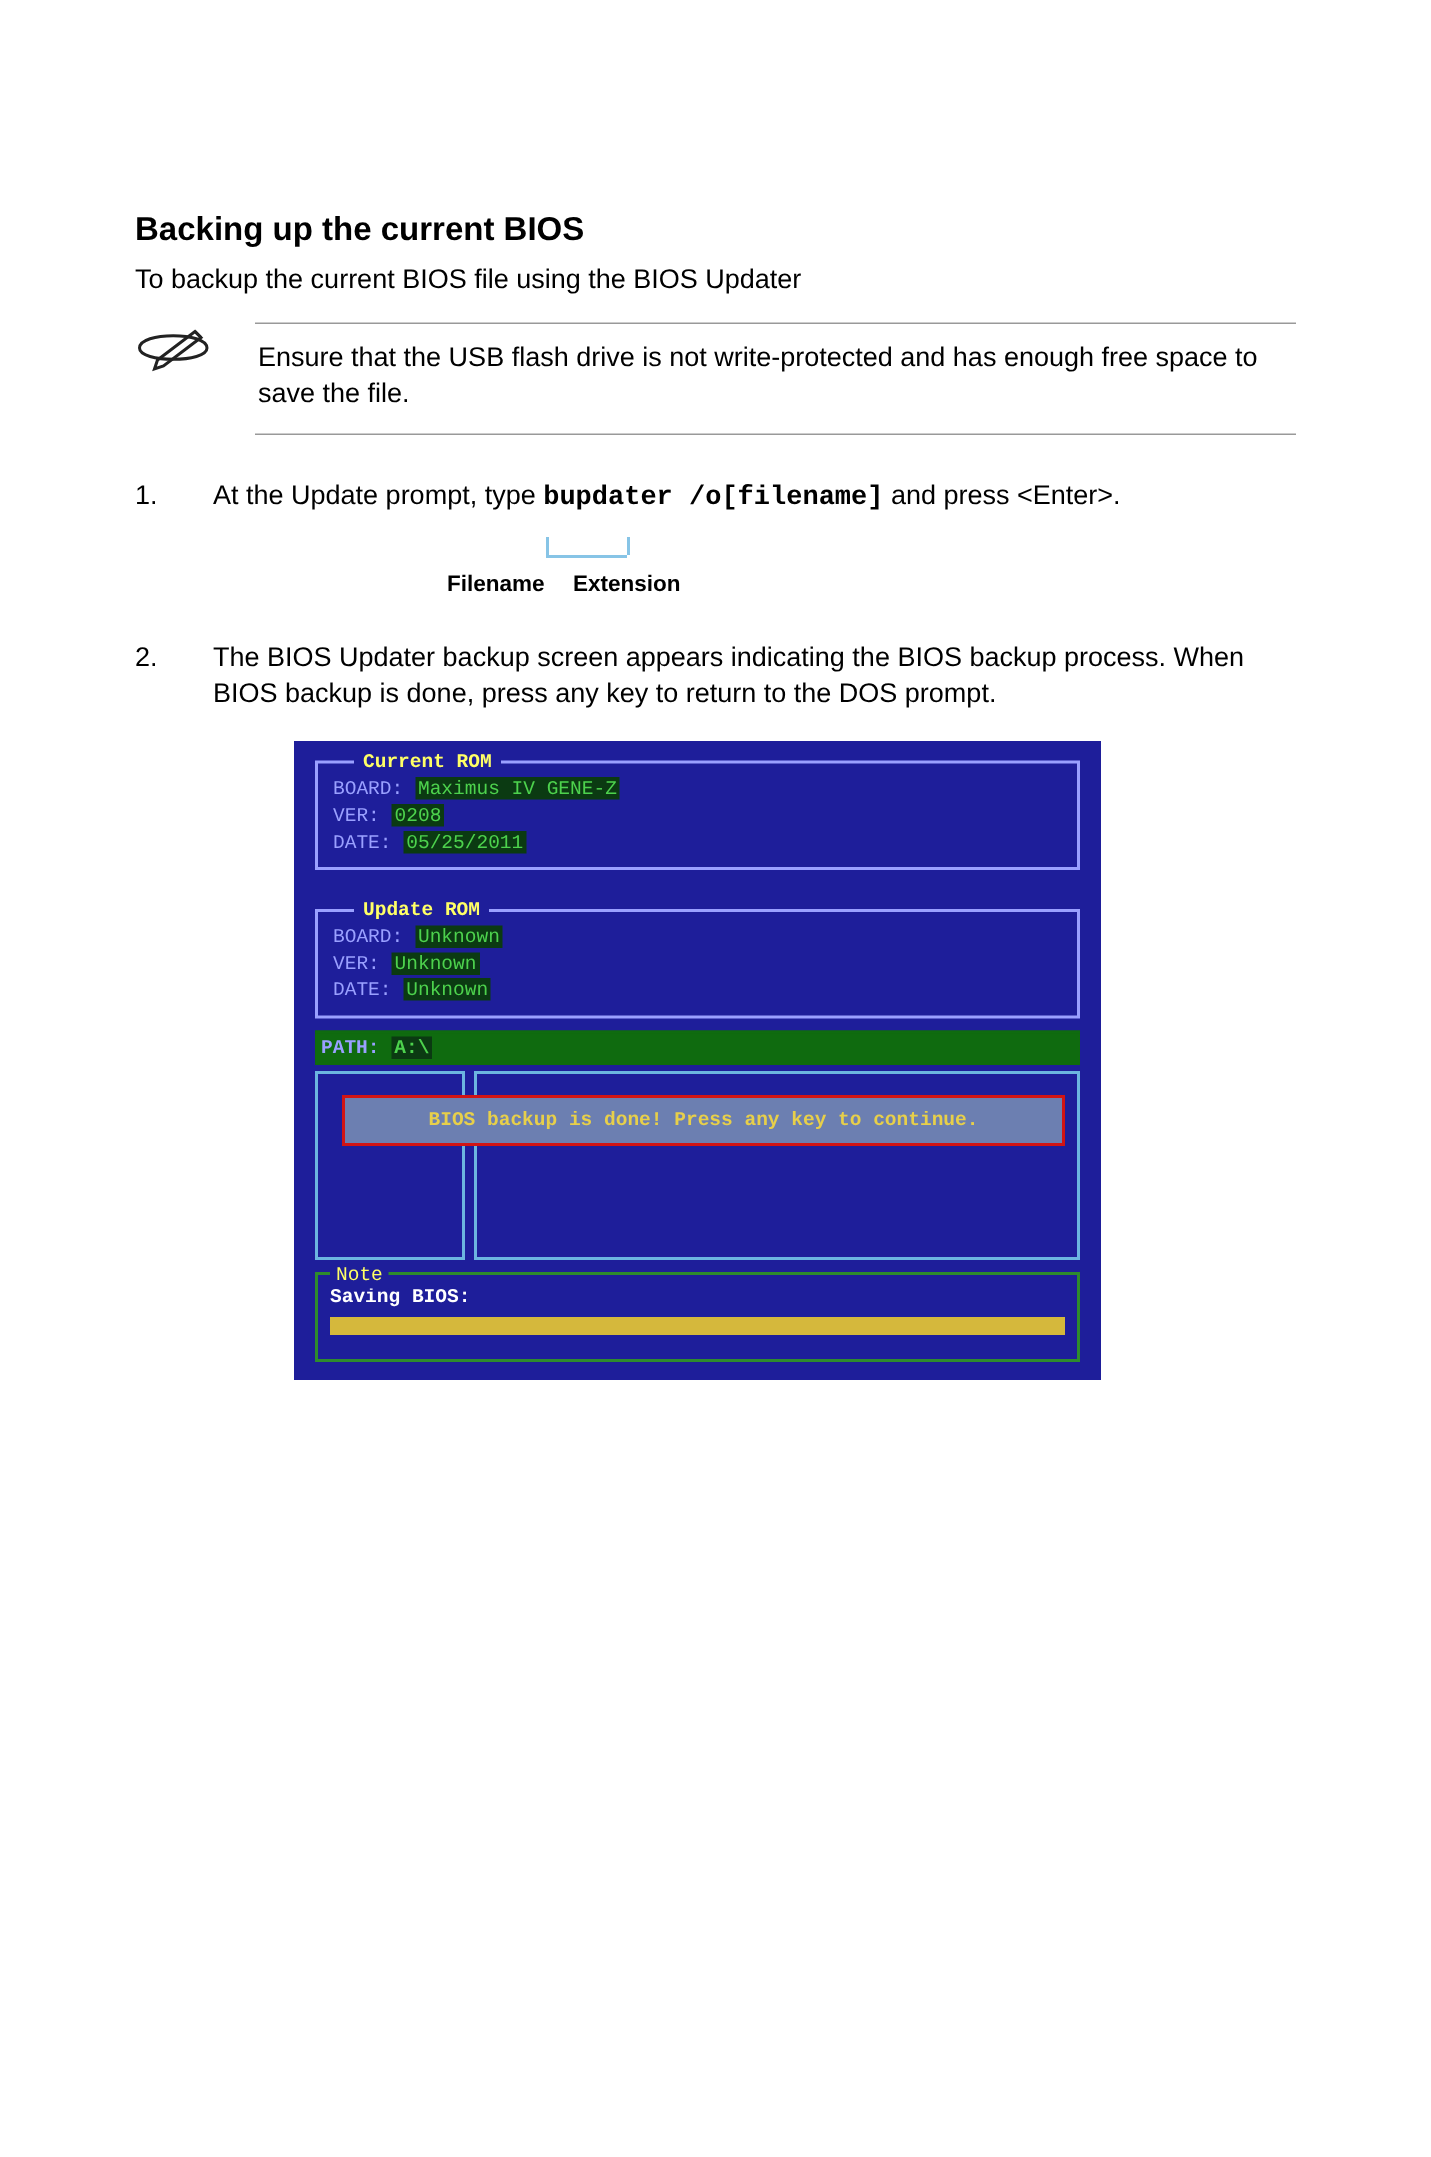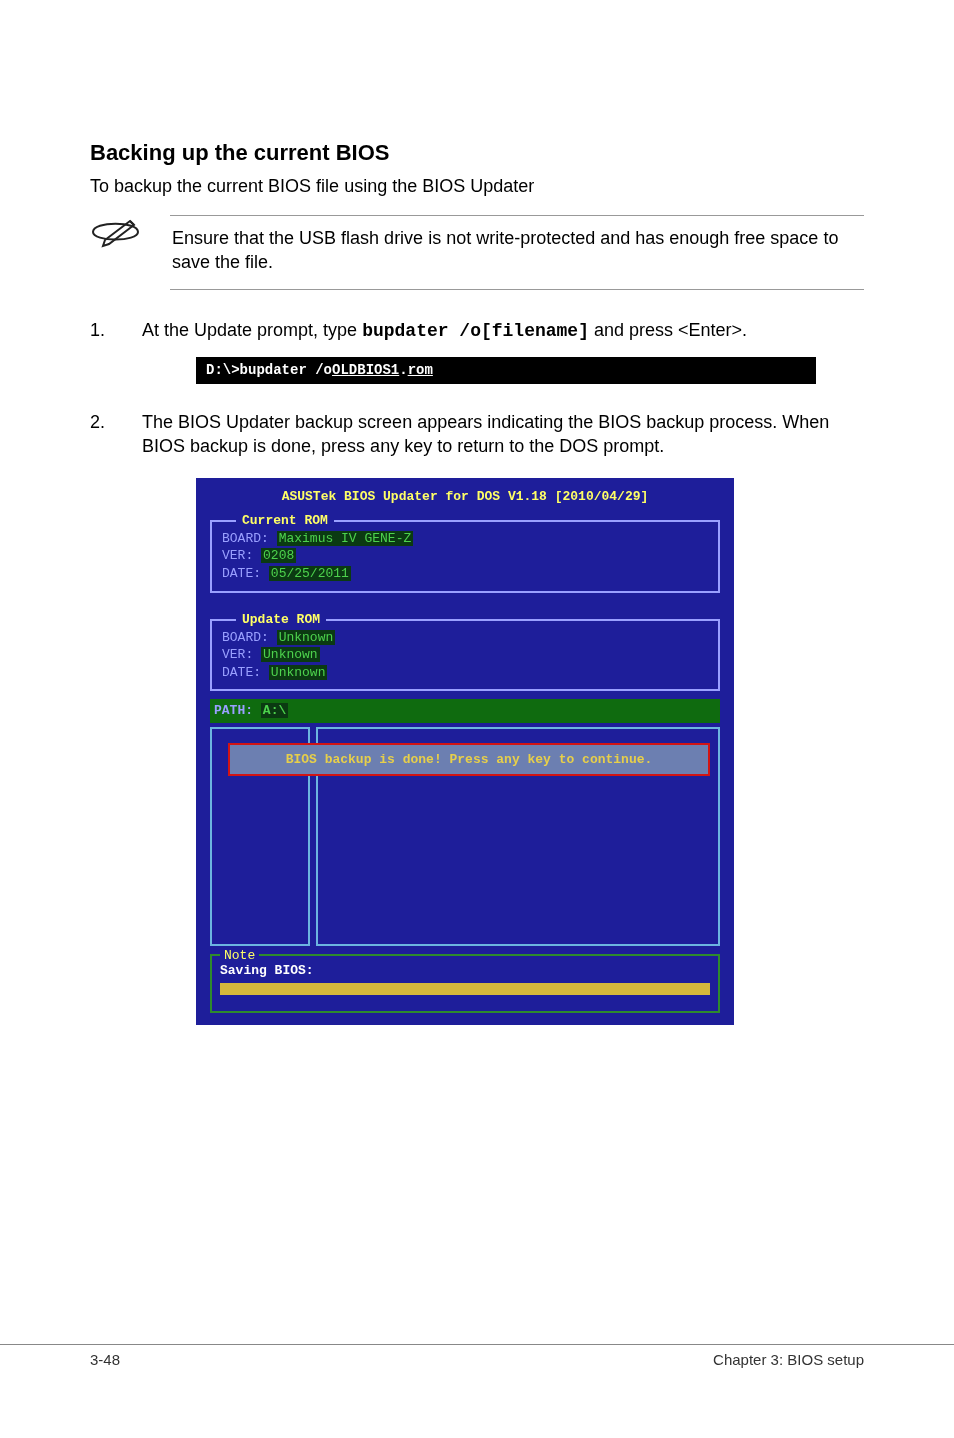--- a/index.html
+++ b/index.html
@@ -165,21 +165,21 @@
 shadow;
     color: #4dd24d;
   }
   .panes {
     display: flex;
     gap: 6px;
     margin: 0 4px 8px 4px;
   }
   .pane {
     border: 2px solid #6cb5e0;
-    height: 219px;
+    height: 126px;
     position: relative;
     background: #1e1e9a;
   }
   .pane.left { flex: 0 0 100px; }
   .pane.right { flex: 1; }
   .banner {
     position: absolute;
     left: -90px;
     right: 8px;
     top: 14px;
@@ -242,36 +242,39 @@
     <div class="note-body">Ensure that the USB flash drive is not write-protected and has enough free space to save the file.</div>
   </div>
 
   <ol class="steps">
     <li>
       <div class="num">1.</div>
       <div class="body">
         <span>At the Update prompt, type </span><span class="mono">bupdater /o[filename]</span><span> and press &lt;Enter&gt;.</span>
 
         <div class="term-wrap">
-          <div class="term">
-            <span>D:\&gt;bupdater /o</span><u>OLDBIOS1</u><span>.</span><u>rom</u>
+          <div class="term-labels">
+            <div class="tick" style="left:168px;"></div>
+            <div class="tick" style="left:222px;"></div>
+            <div class="hbar" style="left:168px;width:54px;"></div>
+            <div class="lbl" style="left:102px;">Filename</div>
+            <div class="lbl" style="left:186px;">Extension</div>
           </div>
         </div>
 
       </div>
     </li>
 
     <li>
       <div class="num">2.</div>
       <div class="body">
         <span>The BIOS Updater backup screen appears indicating the BIOS backup process. When BIOS backup is done, press any key to return to the DOS prompt.</span>
 
         <div class="bios-wrap">
           <div class="bios-screen">
-            <div class="bios-title">ASUSTek BIOS Updater for DOS V1.18 [2010/04/29]</div>
 
             <div class="rom-row">
               <div class="fieldset">
                 <div class="legend">Current ROM</div>
                 <div class="line"><span>BOARD:</span> <span class="val">Maximus IV GENE-Z</span></div>
                 <div class="line"><span>VER:</span> <span class="val">0208</span></div>
                 <div class="line"><span>DATE:</span> <span class="val">05/25/2011</span></div>
               </div>
               <div class="fieldset update">
                 <div class="legend">Update ROM</div>
@@ -297,17 +300,13 @@
               <div class="legend">Note</div>
               <div class="saving">Saving BIOS:</div>
               <div class="progress"></div>
             </div>
           </div>
         </div>
       </div>
     </li>
   </ol>
 
-  <div class="footer">
-    <span>3-48</span>
-    <span>Chapter 3: BIOS setup</span>
-  </div>
 </div>
 
 </body></html>

